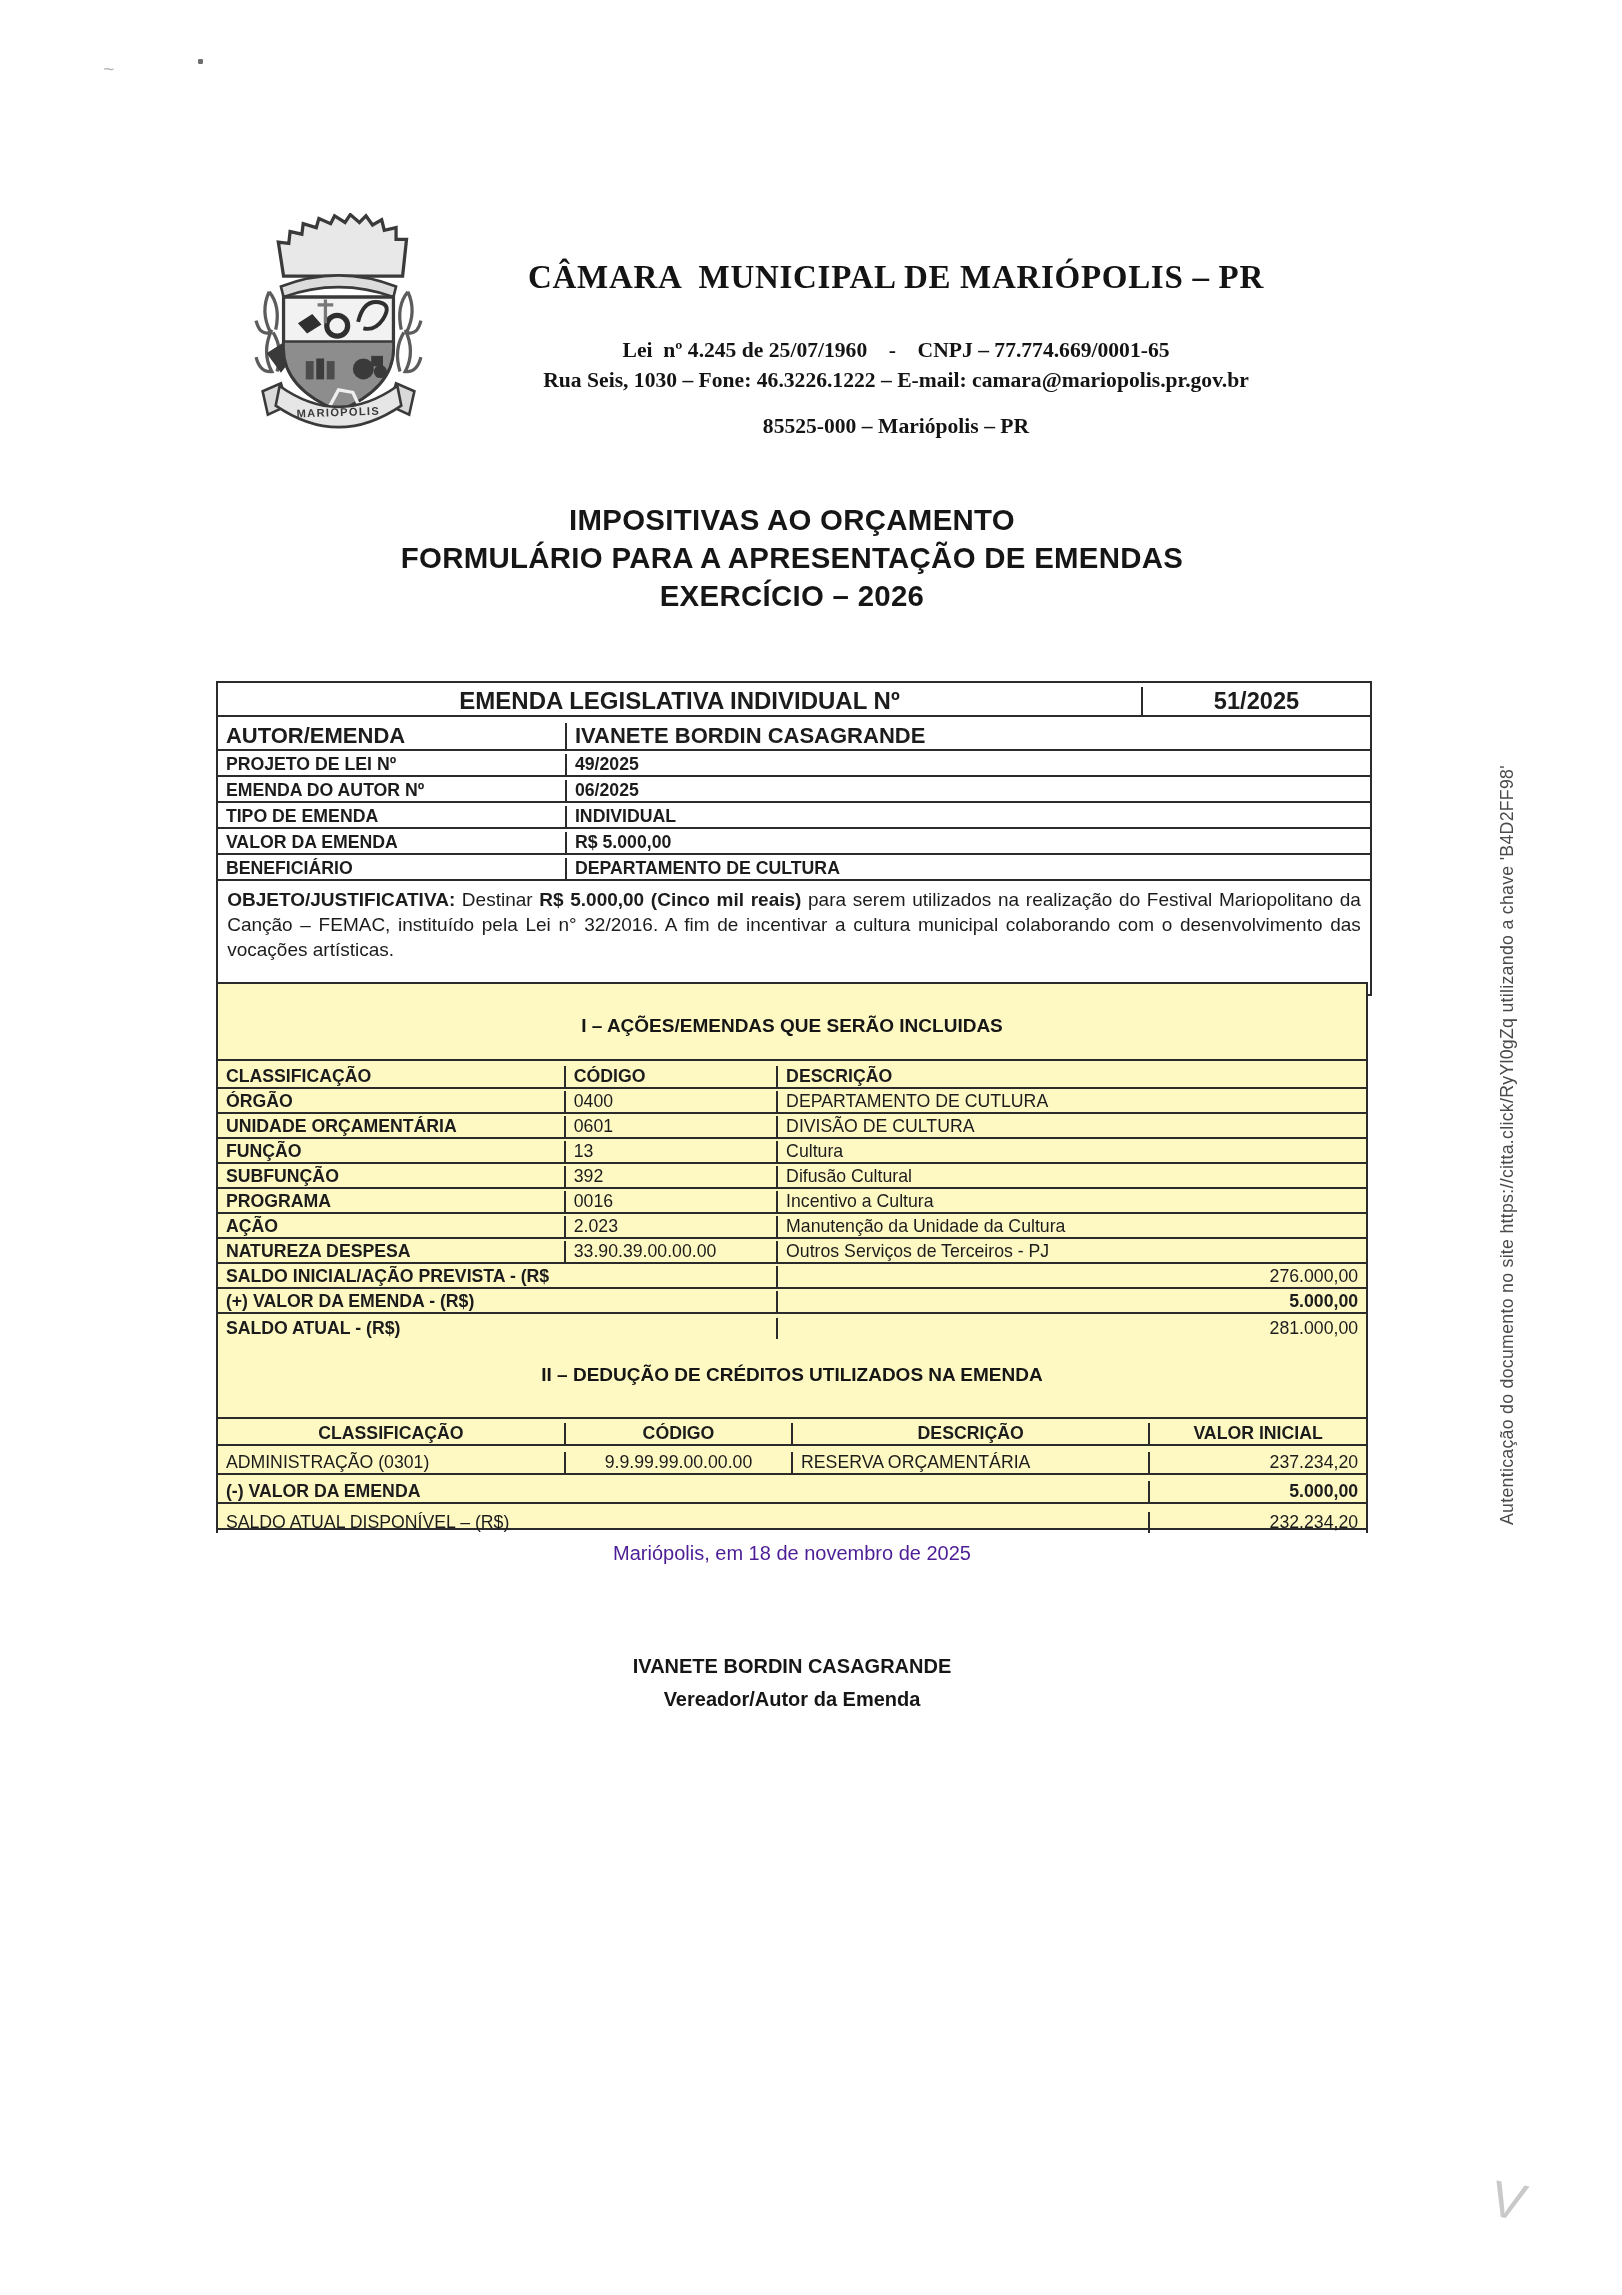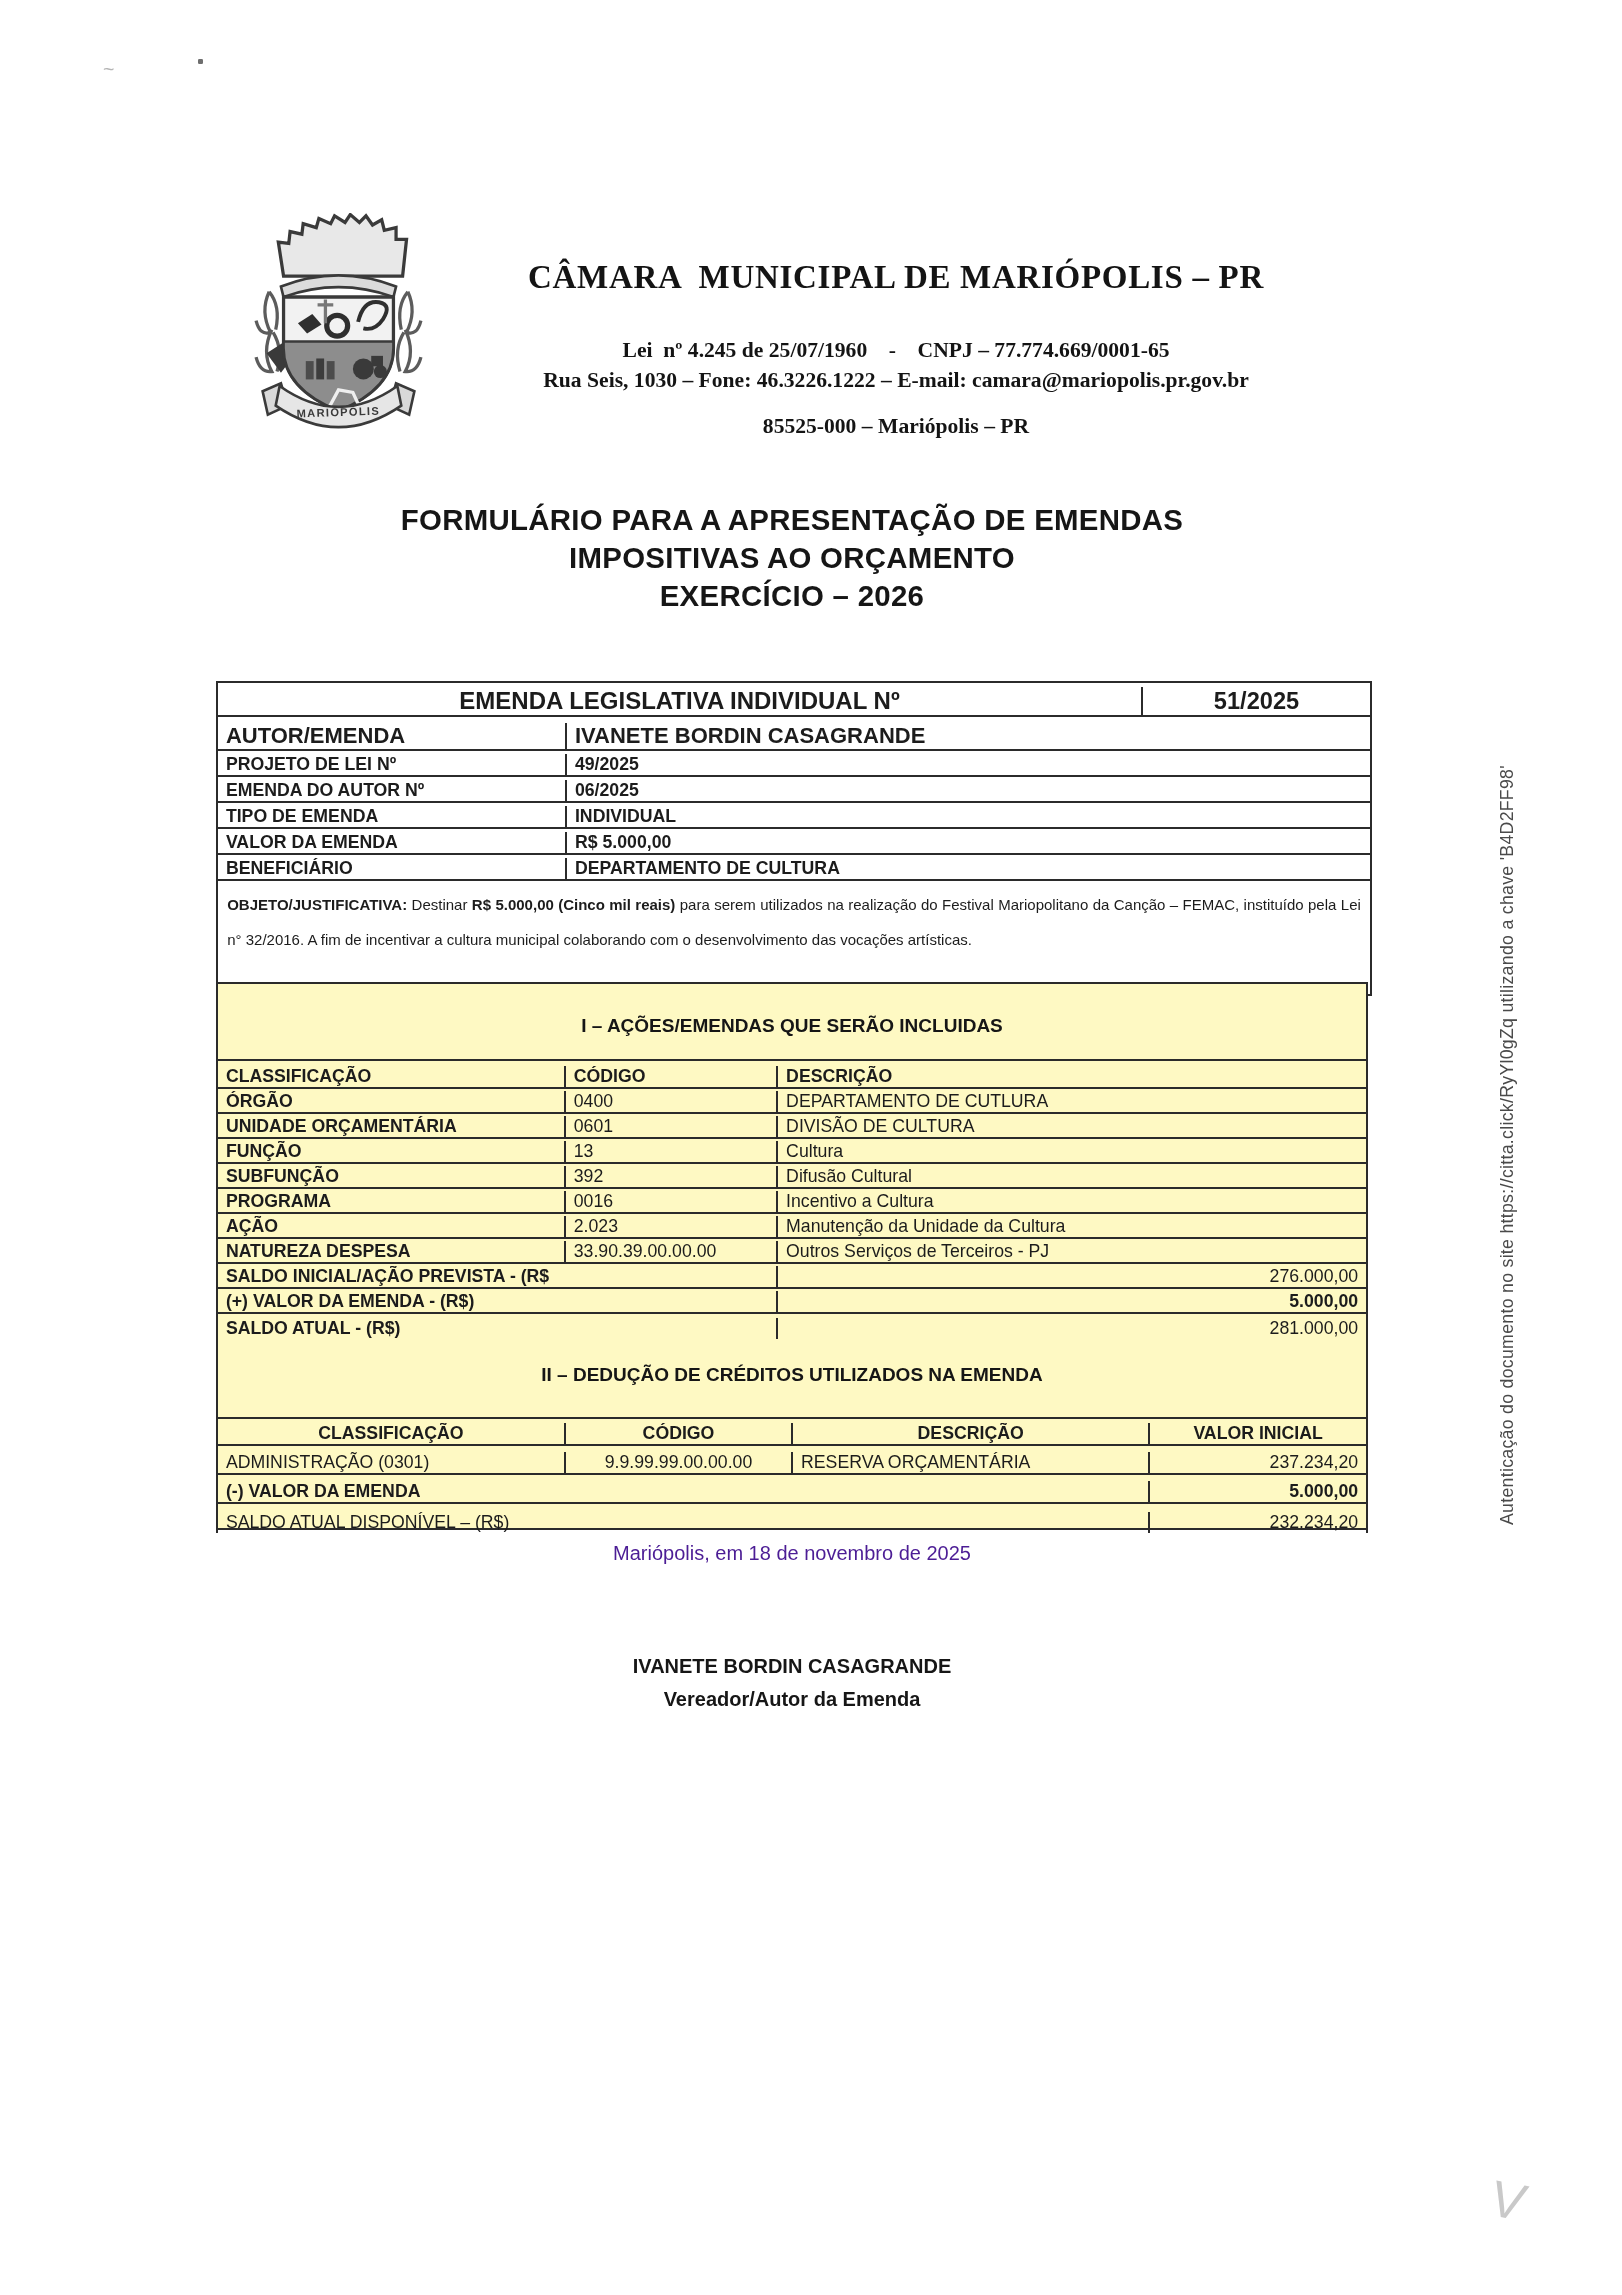--- a/index.html
+++ b/index.html
@@ -45,21 +45,21 @@
   .bold{font-weight:bold;}
   
   .t1{position:absolute;left:216px;top:681px;width:1152px;background:#fff;}
   .t1-r1{height:34px;}
   .t1-r1 .c-main{width:80.3%;font-weight:bold;font-size:24px;}
   .t1-r1 .c-num{width:19.7%;font-weight:bold;font-size:23.6px;}
   .t1-autor{height:34px;font-size:22px;font-weight:bold;}
   .t1-field{height:26px;font-size:17.7px;font-weight:bold;}
   .c-label{width:30.3%;}
   .c-value{width:69.7%;}
-  .t1-objeto{display:block;min-height:99px;padding:5.9px 9.2px 7.9px 9.2px;font-size:15px;line-height:35px;text-align:justify;}
+  .t1-objeto{display:block;min-height:99px;padding:5.9px 9.2px 7.9px 9.2px;font-size:19px;line-height:25px;text-align:justify;}
   
   .outer-box{position:absolute;left:216px;top:982px;width:1152px;height:548px;border:2px solid #2b2b2b;box-sizing:border-box;background:#fef9c3;padding-left:6px;}
   .sec-title{position:absolute;left:0;width:100%;text-align:center;font-weight:bold;font-size:19px;color:#161616;}
   .s1-title{top:31px;}
   .s2-title{top:380px;}
   .sec-table{position:absolute;left:-2px;right:-2px;border-top:2px solid #2b2b2b;border-left:2px solid #2b2b2b;border-right:2px solid #2b2b2b;font-size:17.7px;}
   .s1-table{top:75px;}
   .s2-table{top:433px;}
   .s1-row{height:25px;}
   .s1-head{height:28px;font-weight:bold;}
@@ -133,22 +133,22 @@
       </g>
     </svg>
   </div>
 
   <div class="org-head">CÂMARA  MUNICIPAL DE MARIÓPOLIS – PR</div>
   <div class="head-line law-line">Lei  nº 4.245 de 25/07/1960    -    CNPJ – 77.774.669/0001-65</div>
   <div class="head-line addr-line">Rua Seis, 1030 – Fone: 46.3226.1222 – E-mail: camara@mariopolis.pr.gov.br</div>
   <div class="head-line city-line">85525-000 – Mariópolis – PR</div>
 
   <div class="form-title">
+    <div>IMPOSITIVAS AO ORÇAMENTO</div>
     <div>FORMULÁRIO PARA A APRESENTAÇÃO DE EMENDAS</div>
-    <div>IMPOSITIVAS AO ORÇAMENTO</div>
     <div>EXERCÍCIO – 2026</div>
   </div>
 
   <div class="t1 bordered">
     <div class="trow t1-r1">
       <div class="tcell vline center c-main">EMENDA LEGISLATIVA INDIVIDUAL Nº</div>
       <div class="tcell center c-num">51/2025</div>
     </div>
     <div class="trow t1-autor">
       <div class="tcell vline c-label">AUTOR/EMENDA</div>

